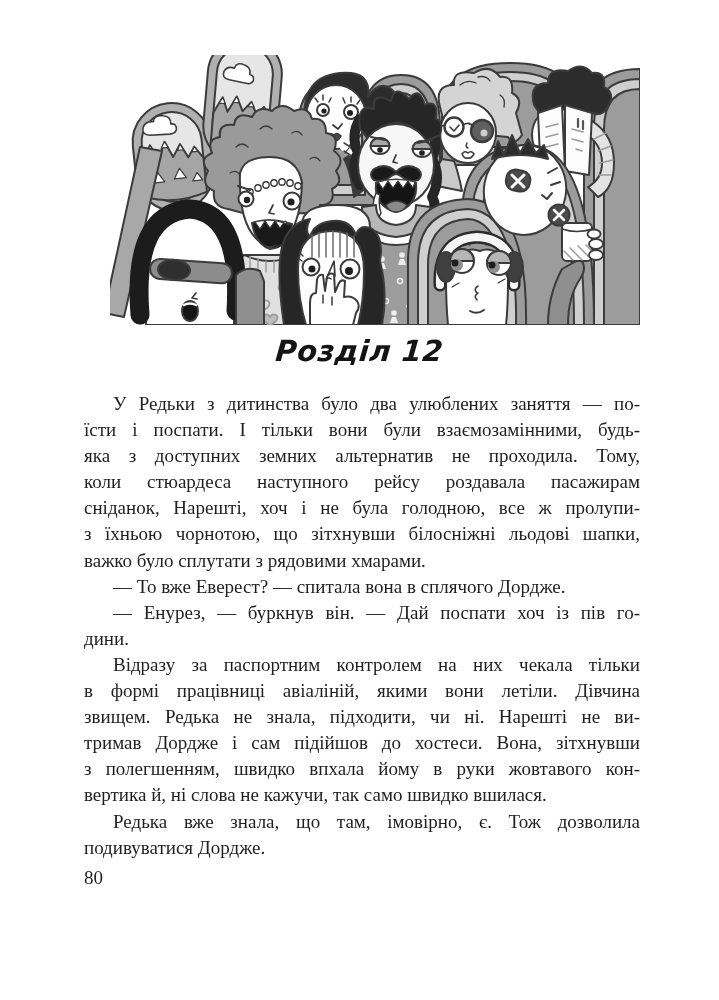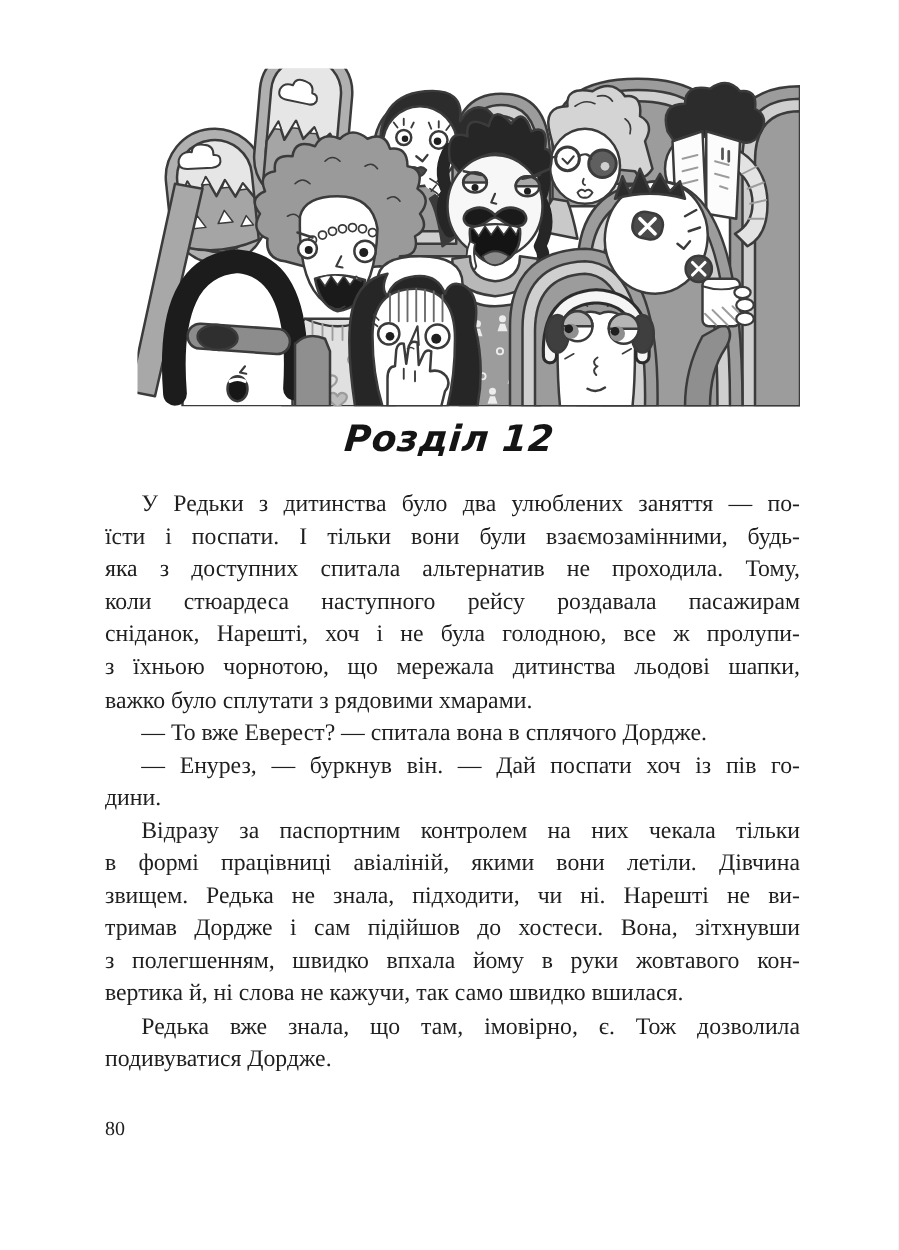--- a/index.html
+++ b/index.html
@@ -25,22 +25,22 @@
     color:#141414;
   }
   .body-text{
     position:absolute;left:84px;top:391px;width:556px;
     font-size:19px;line-height:26.1px;
   }
   .line{text-align:justify;}
   .line.jfull{text-align-last:justify;}
   .line.first{text-indent:29px;}
   .page-number{
-    position:absolute;left:84px;top:895px;
-    font-size:16px;
+    position:absolute;left:84px;top:867px;
+    font-size:19px;
   }
 </style>
 </head>
 <body>
 
 <div class="page">
 
   <div class="illustration">
     <svg viewBox="0 0 530 270" xmlns="http://www.w3.org/2000/svg">
       <g stroke="#3b3b3b" stroke-width="2" fill="none" stroke-linecap="round" stroke-linejoin="round">
@@ -287,24 +287,24 @@
       </g>
     </svg>
   </div>
 
   <div class="chapter-title">Розділ 12</div>
 
   <div class="body-text">
       <div class="para">
         <div class="line first jfull">У Редьки з дитинства було два улюблених заняття — по-</div>
         <div class="line jfull">їсти і поспати. І тільки вони були взаємозамінними, будь-</div>
-        <div class="line jfull">яка з доступних спитала альтернатив не проходила. Тому,</div>
+        <div class="line jfull">яка з доступних земних альтернатив не проходила. Тому,</div>
         <div class="line jfull">коли стюардеса наступного рейсу роздавала пасажирам</div>
         <div class="line jfull">сніданок, Нарешті, хоч і не була голодною, все ж пролупи-</div>
-        <div class="line jfull">з їхньою чорнотою, що мережала дитинства льодові шапки,</div>
+        <div class="line jfull">з їхньою чорнотою, що зітхнувши білосніжні льодові шапки,</div>
         <div class="line">важко було сплутати з рядовими хмарами.</div>
       </div>
       <div class="para">
         <div class="line first">— То вже Еверест? — спитала вона в сплячого Дордже.</div>
       </div>
       <div class="para">
         <div class="line first jfull">— Енурез, — буркнув він. — Дай поспати хоч із пів го-</div>
         <div class="line">дини.</div>
       </div>
       <div class="para">

